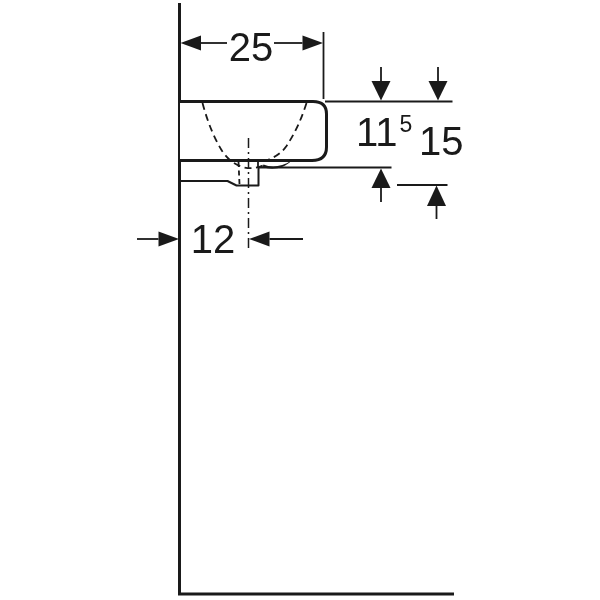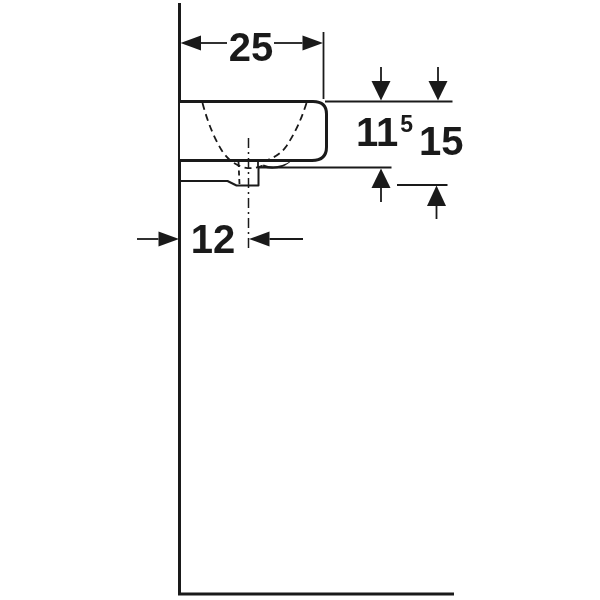--- a/index.html
+++ b/index.html
@@ -7,21 +7,20 @@
     padding: 0;
     background: #ffffff;
   }
   .stage {
     position: relative;
     width: 600px;
     height: 600px;
     background: #ffffff;
     overflow: hidden;
     font-family: "Liberation Sans", sans-serif;
-    font-weight: bold;
   }
   svg {
     position: absolute;
     top: 0;
     left: 0;
     display: block;
   }
   .outline      { stroke: #1a1a1a; stroke-width: 3;   fill: none; stroke-linejoin: round; }
   .outline-fill { stroke: #1a1a1a; stroke-width: 3;   fill: #ffffff; stroke-linejoin: round; }
   .profile      { stroke: #1a1a1a; stroke-width: 2;   fill: none; stroke-linejoin: round; }

